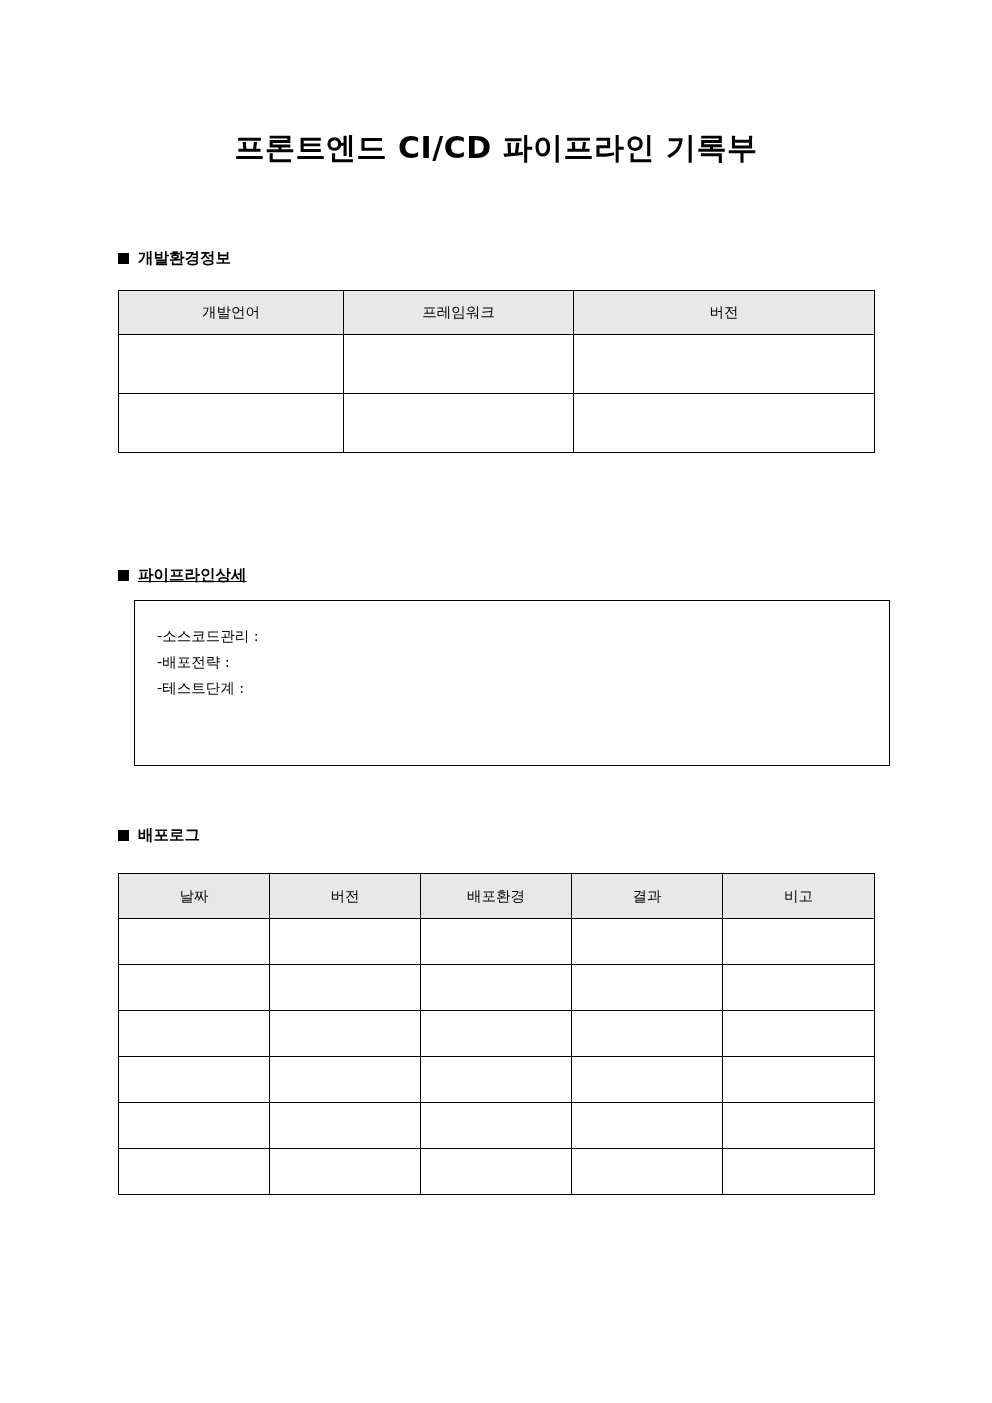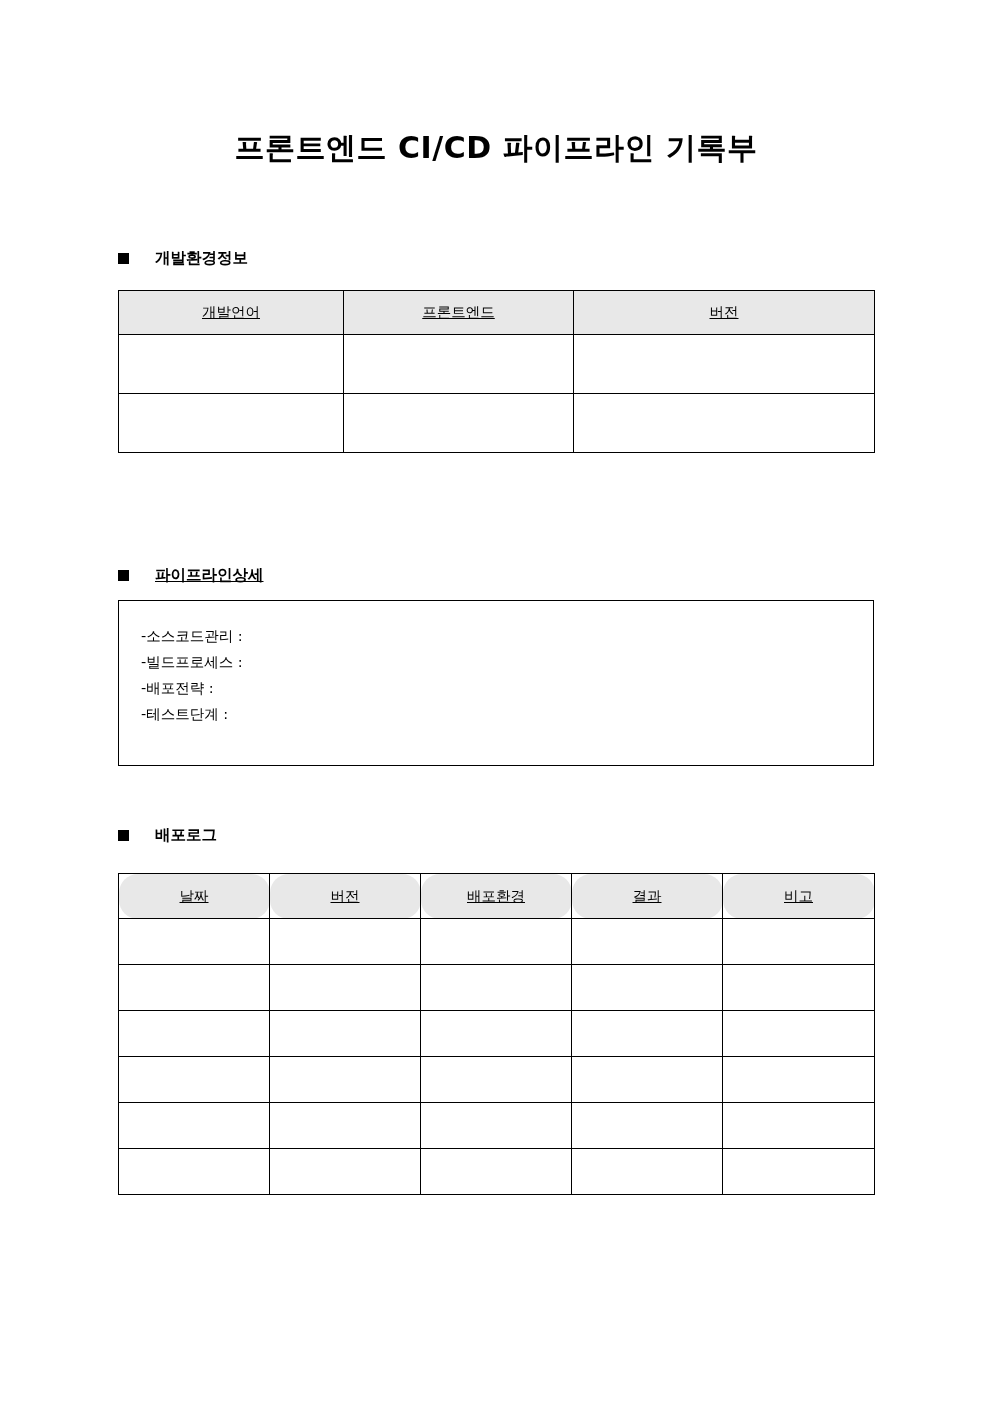--- a/index.html
+++ b/index.html
@@ -35,21 +35,21 @@
     letter-spacing: 0.5px;
     line-height: 1.2;
   }
 
   
   .section-heading {
     position: absolute;
     left: 118px;
     display: flex;
     align-items: center;
-    gap: 26px;
+    gap: 9px;
     font-size: 15.5px;
     font-weight: bold;
     line-height: 1;
   }
   .section-heading .bullet {
     display: inline-block;
     width: 11px;
     height: 11px;
     background: #000000;
     flex: 0 0 auto;
@@ -69,37 +69,36 @@
   }
   table.doc-table td {
     border: 1px solid #000000;
     text-align: center;
     vertical-align: middle;
     padding: 0;
     font-weight: normal;
   }
   table.doc-table td.hdr {
     background: #e8e8e8;
-    text-decoration: underline;
   }
 
   
   #env-table { top: 290px; width: 756px; }
   #env-table td.hdr { height: 43px; }
   #env-table td.blank { height: 58px; }
 
   
   #log-table { top: 873px; width: 756px; }
-  #log-table td.hdr { height: 44px; border-radius: 19px; }
+  #log-table td.hdr { height: 44px; }
   #log-table td.blank { height: 45px; }
 
   
   #pipeline-box {
     position: absolute;
-    left: 118px;
+    left: 134px;
     top: 600px;
     width: 756px;
     height: 166px;
     border: 1px solid #000000;
     box-sizing: border-box;
     padding: 22px 0 0 22px;
   }
   #pipeline-box .pipe-line {
     font-size: 14.5px;
     line-height: 26px;
@@ -120,21 +119,21 @@
 
   <table class="doc-table" id="env-table">
     <colgroup>
       <col style="width:225px">
       <col style="width:230px">
       <col style="width:301px">
     </colgroup>
     <tbody>
       <tr>
         <td class="hdr">개발언어</td>
-        <td class="hdr">프론트엔드</td>
+        <td class="hdr">프레임워크</td>
         <td class="hdr">버전</td>
       </tr>
       <tr>
         <td class="blank"></td>
         <td class="blank"></td>
         <td class="blank"></td>
       </tr>
       <tr>
         <td class="blank"></td>
         <td class="blank"></td>
@@ -143,21 +142,20 @@
     </tbody>
   </table>
 
   <div class="section-heading" id="heading-pipe">
     <span class="bullet"></span>
     <span>파이프라인상세</span>
   </div>
 
   <div id="pipeline-box">
     <div class="pipe-line">-소스코드관리 : </div>
-    <div class="pipe-line">-빌드프로세스 : </div>
     <div class="pipe-line">-배포전략 : </div>
     <div class="pipe-line">-테스트단계 : </div>
   </div>
 
   <div class="section-heading" id="heading-log">
     <span class="bullet"></span>
     <span>배포로그</span>
   </div>
 
   <table class="doc-table" id="log-table">

